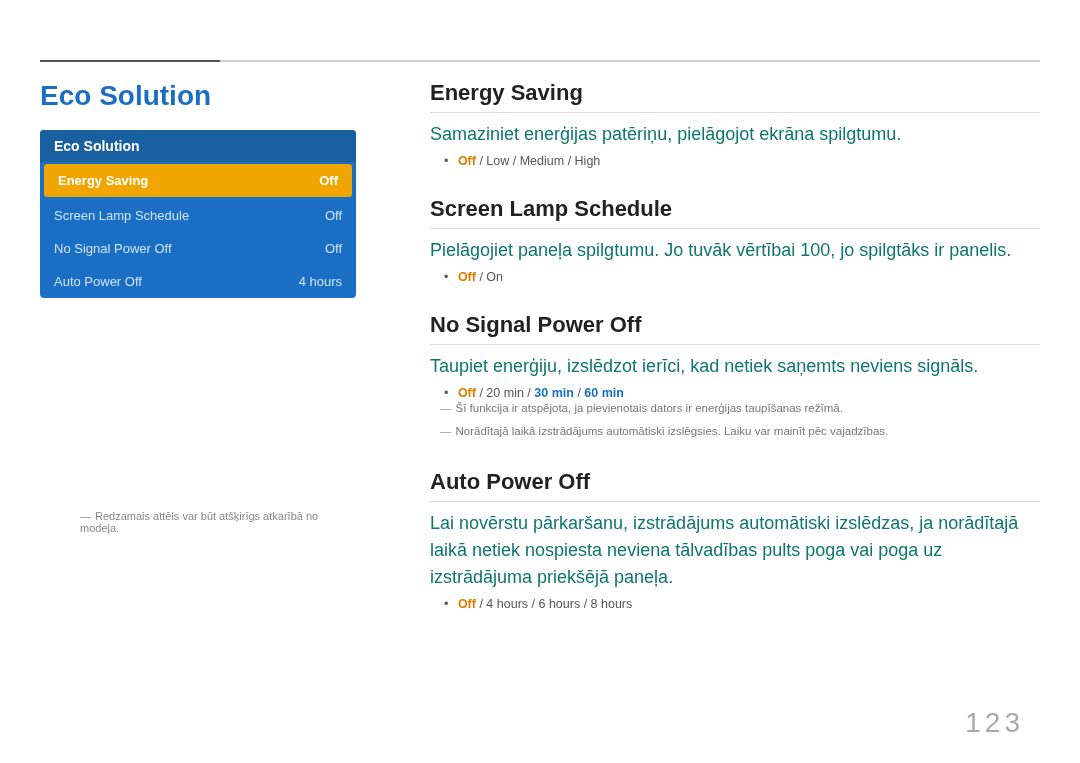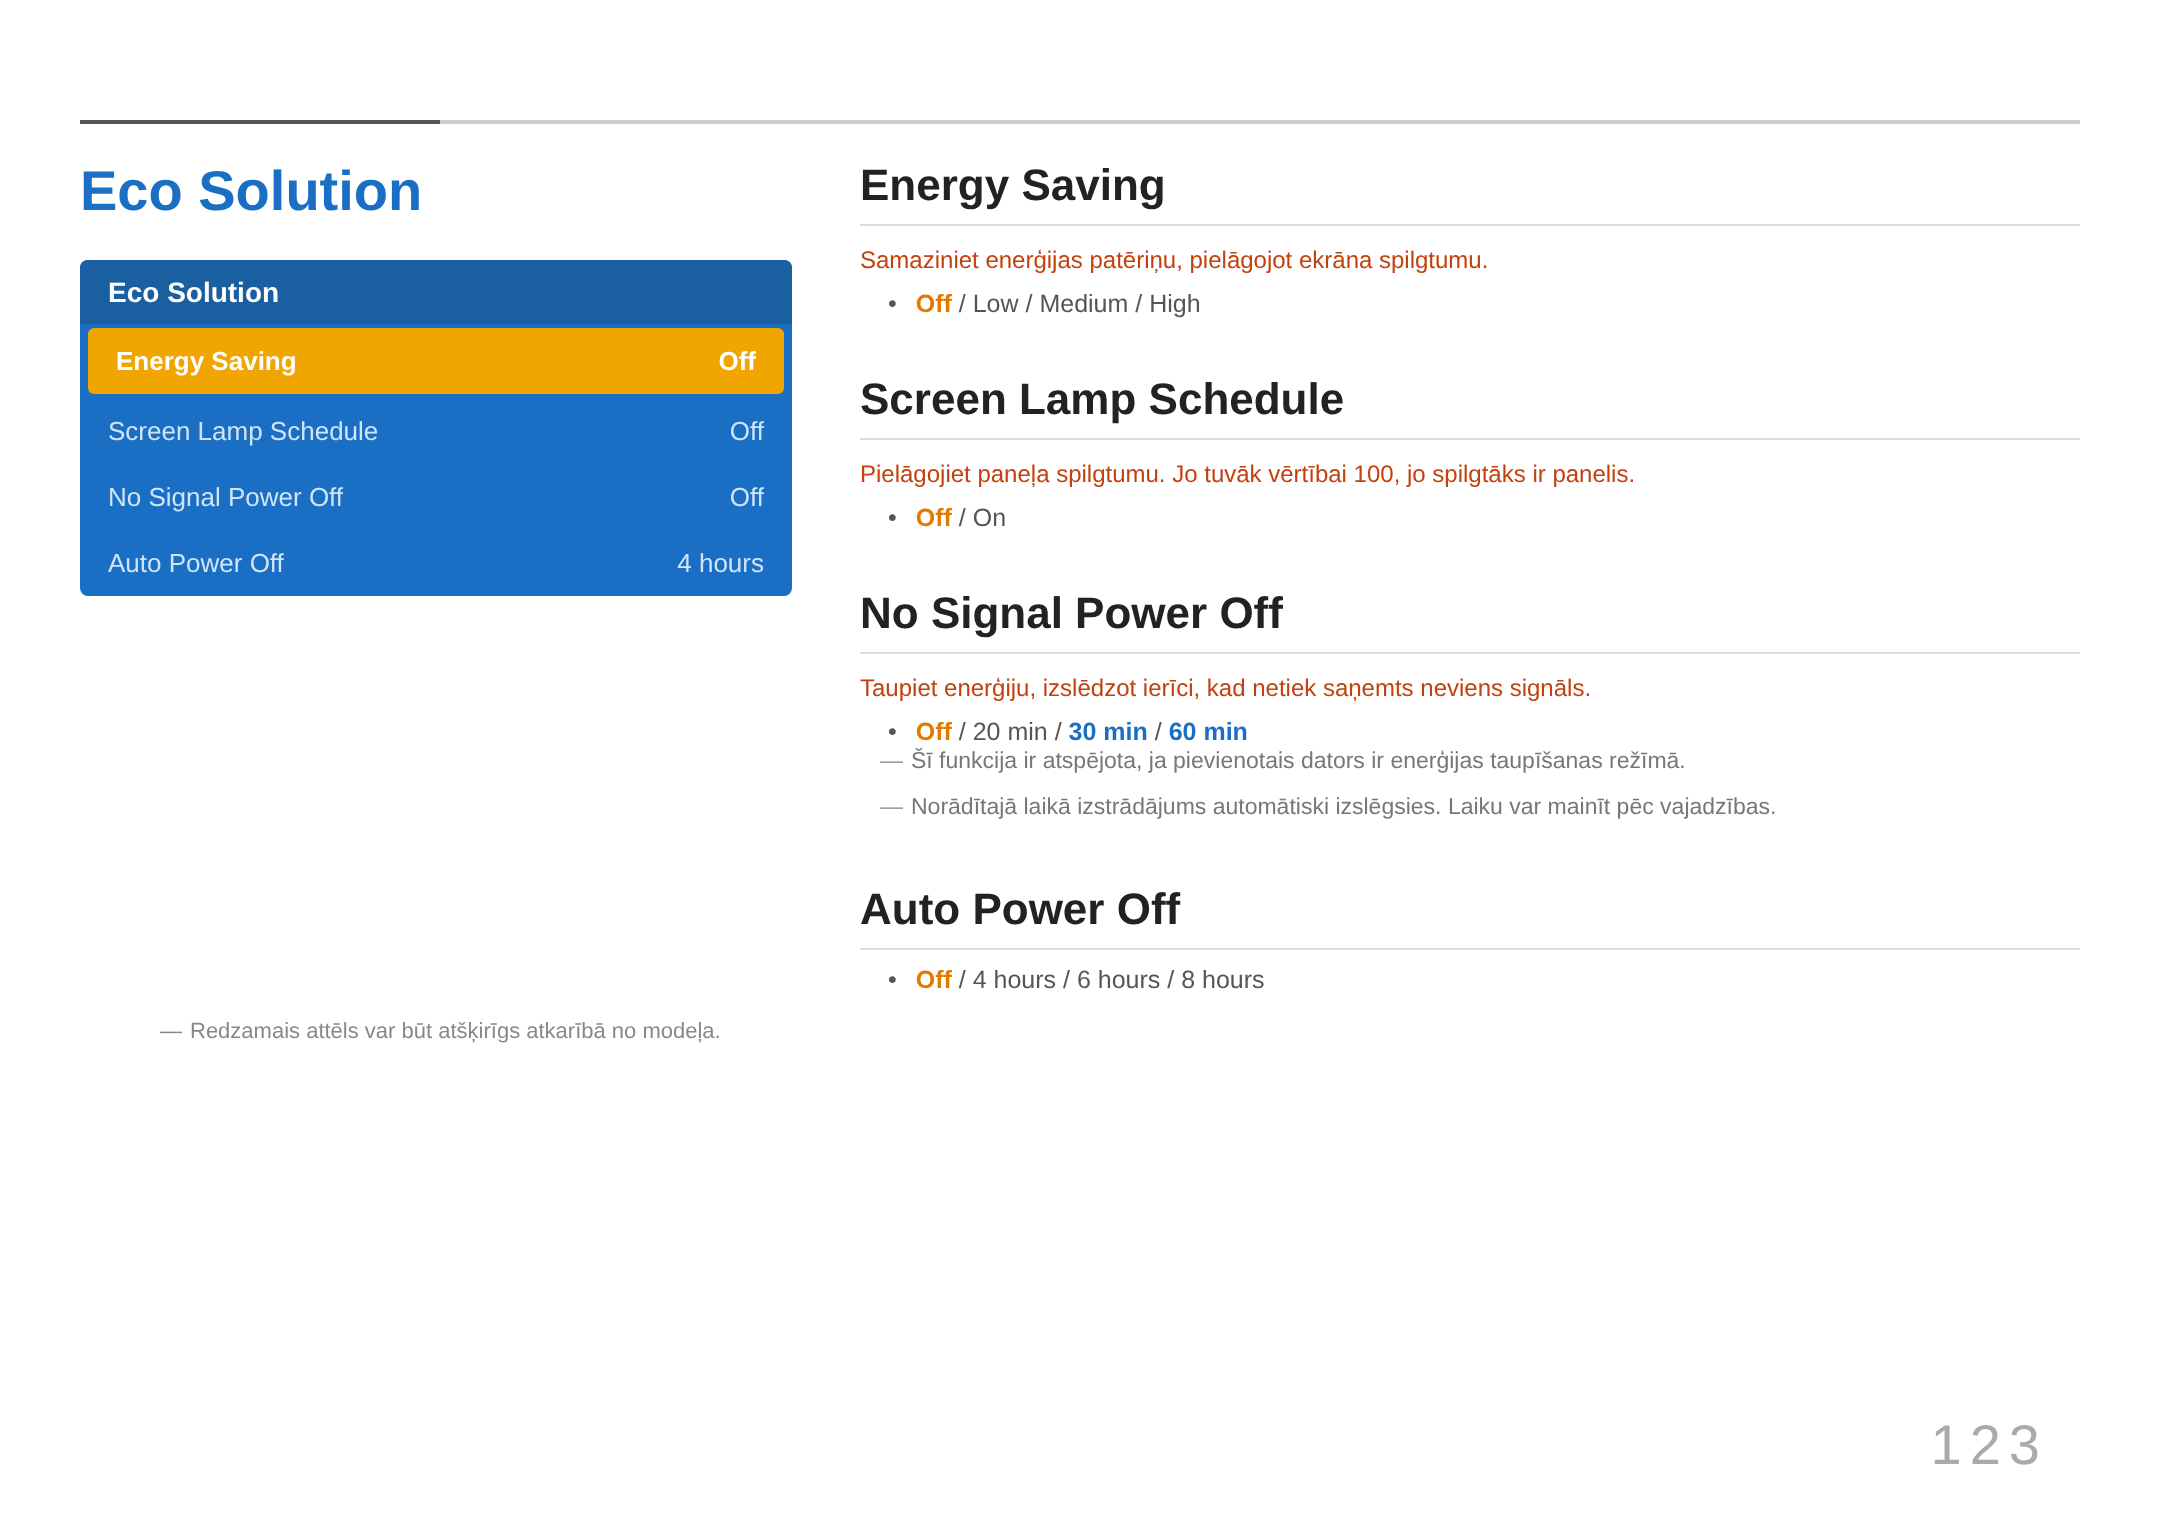--- a/index.html
+++ b/index.html
@@ -28,21 +28,21 @@
       left: 40px;
       width: 180px;
       height: 2px;
       background: #555;
     }
 
     .left-panel {
       position: absolute;
       top: 80px;
       left: 40px;
-      width: 356px;
+      width: 316px;
     }
 
     .page-title {
       font-size: 28px;
       font-weight: bold;
       color: #1a6fc4;
       margin-bottom: 18px;
     }
 
     .menu-path {
@@ -119,22 +119,22 @@
     .section-title {
       font-size: 22px;
       font-weight: bold;
       color: #222;
       margin-bottom: 8px;
       padding-bottom: 6px;
       border-bottom: 1px solid #ddd;
     }
 
     .section-desc {
-      font-size: 12px;
-      color: #c2410c;
+      font-size: 18px;
+      color: #0f766e;
       margin-bottom: 6px;
       line-height: 1.5;
     }
 
     .section-note {
       font-size: 11.5px;
       color: #777;
       margin-bottom: 6px;
       line-height: 1.5;
       padding-left: 10px;
@@ -231,20 +231,21 @@
     <div class="section-desc">Taupiet enerģiju, izslēdzot ierīci, kad netiek saņemts neviens signāls.</div>
     <div class="options-line">
       <span class="opt-off">Off</span><span class="opt-normal"> / 20 min / </span><span class="opt-blue">30 min</span><span class="opt-normal"> / </span><span class="opt-blue">60 min</span>
     </div>
     <div class="section-note">Šī funkcija ir atspējota, ja pievienotais dators ir enerģijas taupīšanas režīmā.</div>
     <div class="section-note">Norādītajā laikā izstrādājums automātiski izslēgsies. Laiku var mainīt pēc vajadzības.</div>
   </div>
 
   <div class="section">
     <div class="section-title">Auto Power Off</div>
+    <div class="section-desc">Lai novērstu pārkaršanu, izstrādājums automātiski izslēdzas, ja norādītajā laikā netiek nospiesta neviena tālvadības pults poga vai poga uz izstrādājuma priekšējā paneļa.</div>
     <div class="options-line">
       <span class="opt-off">Off</span><span class="opt-normal"> / 4 hours / 6 hours / 8 hours</span>
     </div>
   </div>
 
 </div>
 
 <div class="page-number">123</div>
 
 </body></html>

